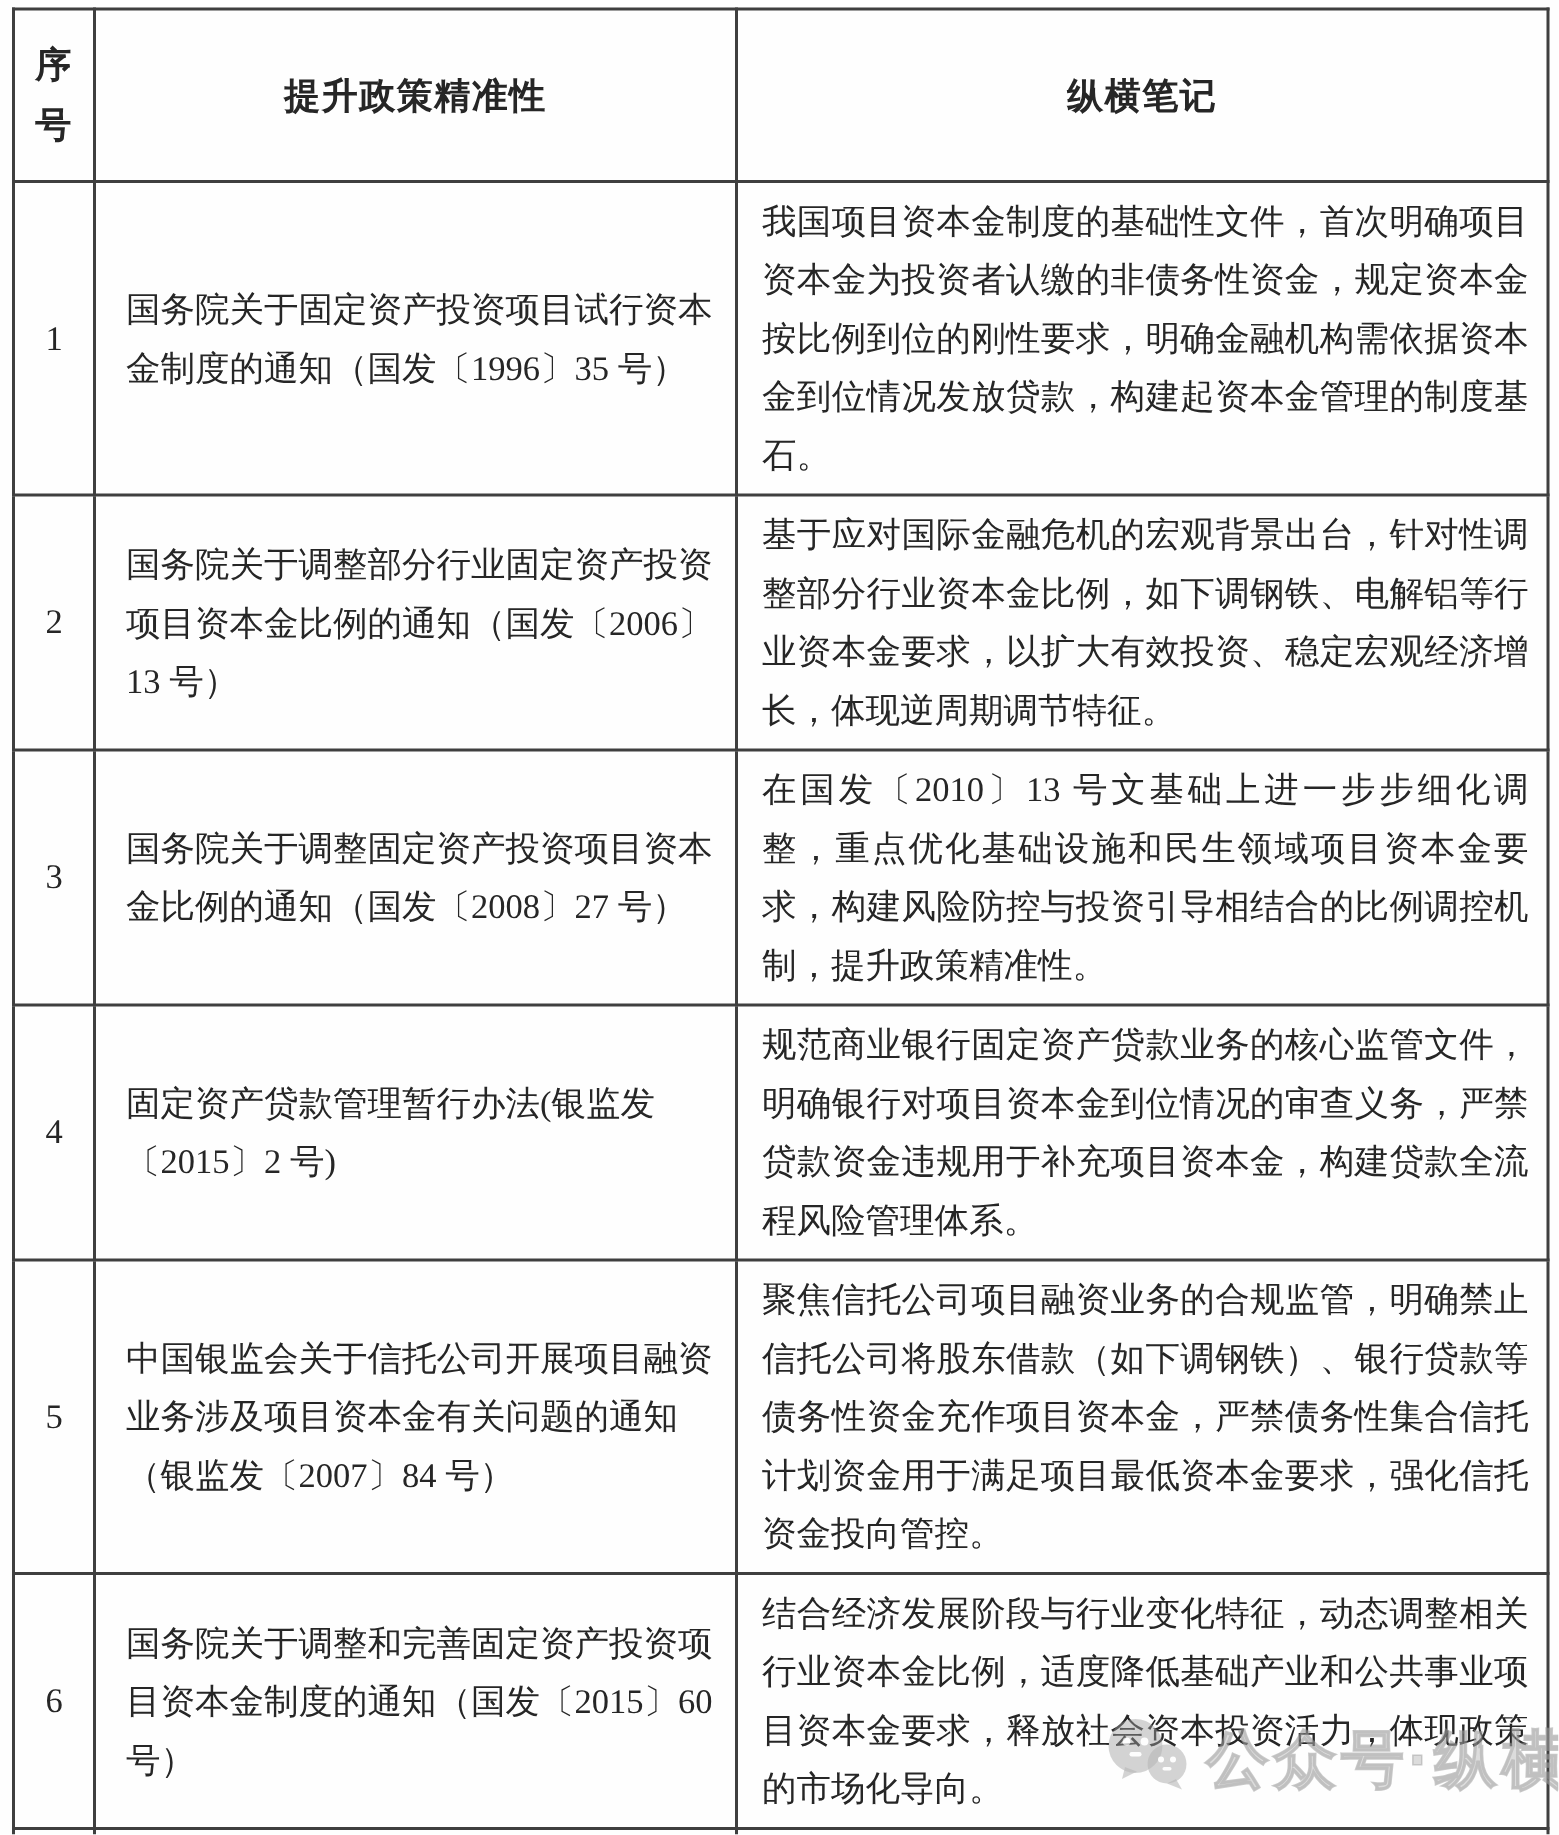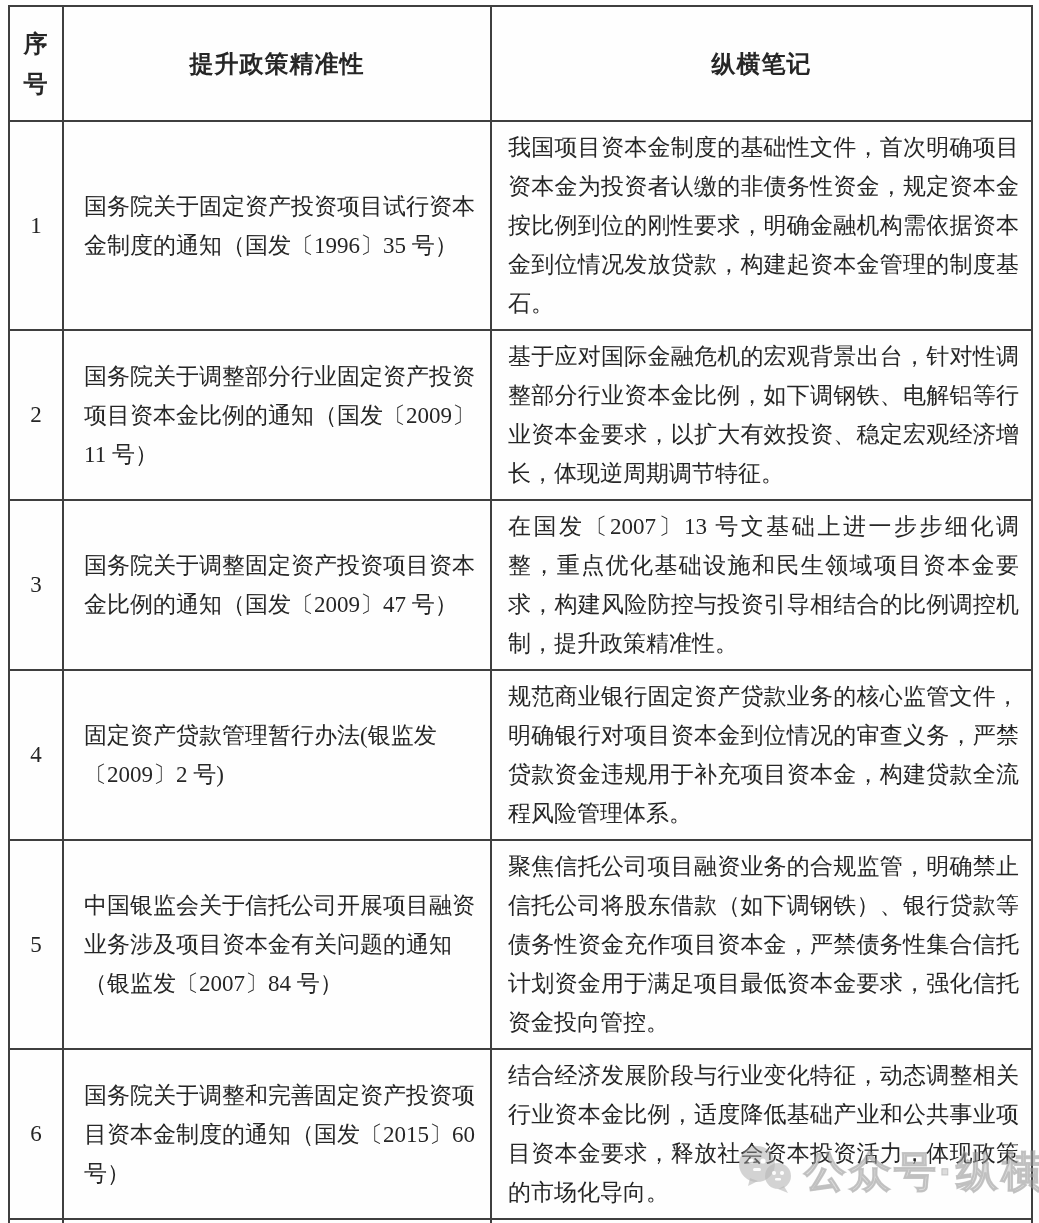--- a/index.html
+++ b/index.html
@@ -101,31 +101,31 @@
       </tr>
     </thead>
     <tbody>
       <tr style="height:167px;">
         <td class="no-cell">1</td>
         <td class="policy-cell">国务院关于固定资产投资项目试行资本金制度的通知（国发〔1996〕35 号）</td>
         <td class="points-cell">我国项目资本金制度的基础性文件，首次明确项目资本金为投资者认缴的非债务性资金，规定资本金按比例到位的刚性要求，明确金融机构需依据资本金到位情况发放贷款，构建起资本金管理的制度基石。</td>
       </tr>
       <tr style="height:168px;">
         <td class="no-cell">2</td>
-        <td class="policy-cell">国务院关于调整部分行业固定资产投资项目资本金比例的通知（国发〔2009〕11 号）</td>
+        <td class="policy-cell">国务院关于调整部分行业固定资产投资项目资本金比例的通知（国发〔2006〕13 号）</td>
         <td class="points-cell">基于应对国际金融危机的宏观背景出台，针对性调整部分行业资本金比例，如下调钢铁、电解铝等行业资本金要求，以扩大有效投资、稳定宏观经济增长，体现逆周期调节特征。</td>
       </tr>
       <tr style="height:135px;">
         <td class="no-cell">3</td>
-        <td class="policy-cell">国务院关于调整固定资产投资项目资本金比例的通知（国发〔2009〕47 号）</td>
-        <td class="points-cell">在国发〔2007〕13 号文基础上进一步步细化调整，重点优化基础设施和民生领域项目资本金要求，构建风险防控与投资引导相结合的比例调控机制，提升政策精准性。</td>
+        <td class="policy-cell">国务院关于调整固定资产投资项目资本金比例的通知（国发〔2008〕27 号）</td>
+        <td class="points-cell">在国发〔2010〕13 号文基础上进一步步细化调整，重点优化基础设施和民生领域项目资本金要求，构建风险防控与投资引导相结合的比例调控机制，提升政策精准性。</td>
       </tr>
       <tr style="height:161px;">
         <td class="no-cell">4</td>
-        <td class="policy-cell">固定资产贷款管理暂行办法(银监发〔2009〕2 号)</td>
+        <td class="policy-cell">固定资产贷款管理暂行办法(银监发〔2015〕2 号)</td>
         <td class="points-cell">规范商业银行固定资产贷款业务的核心监管文件，明确银行对项目资本金到位情况的审查义务，严禁贷款资金违规用于补充项目资本金，构建贷款全流程风险管理体系。</td>
       </tr>
       <tr style="height:173px;">
         <td class="no-cell">5</td>
         <td class="policy-cell">中国银监会关于信托公司开展项目融资业务涉及项目资本金有关问题的通知（银监发〔2007〕84 号）</td>
         <td class="points-cell">聚焦信托公司项目融资业务的合规监管，明确禁止信托公司将股东借款（如下调钢铁）、银行贷款等债务性资金充作项目资本金，严禁债务性集合信托计划资金用于满足项目最低资本金要求，强化信托资金投向管控。</td>
       </tr>
       <tr style="height:133px;">
         <td class="no-cell">6</td>
         <td class="policy-cell">国务院关于调整和完善固定资产投资项目资本金制度的通知（国发〔2015〕60 号）</td>

